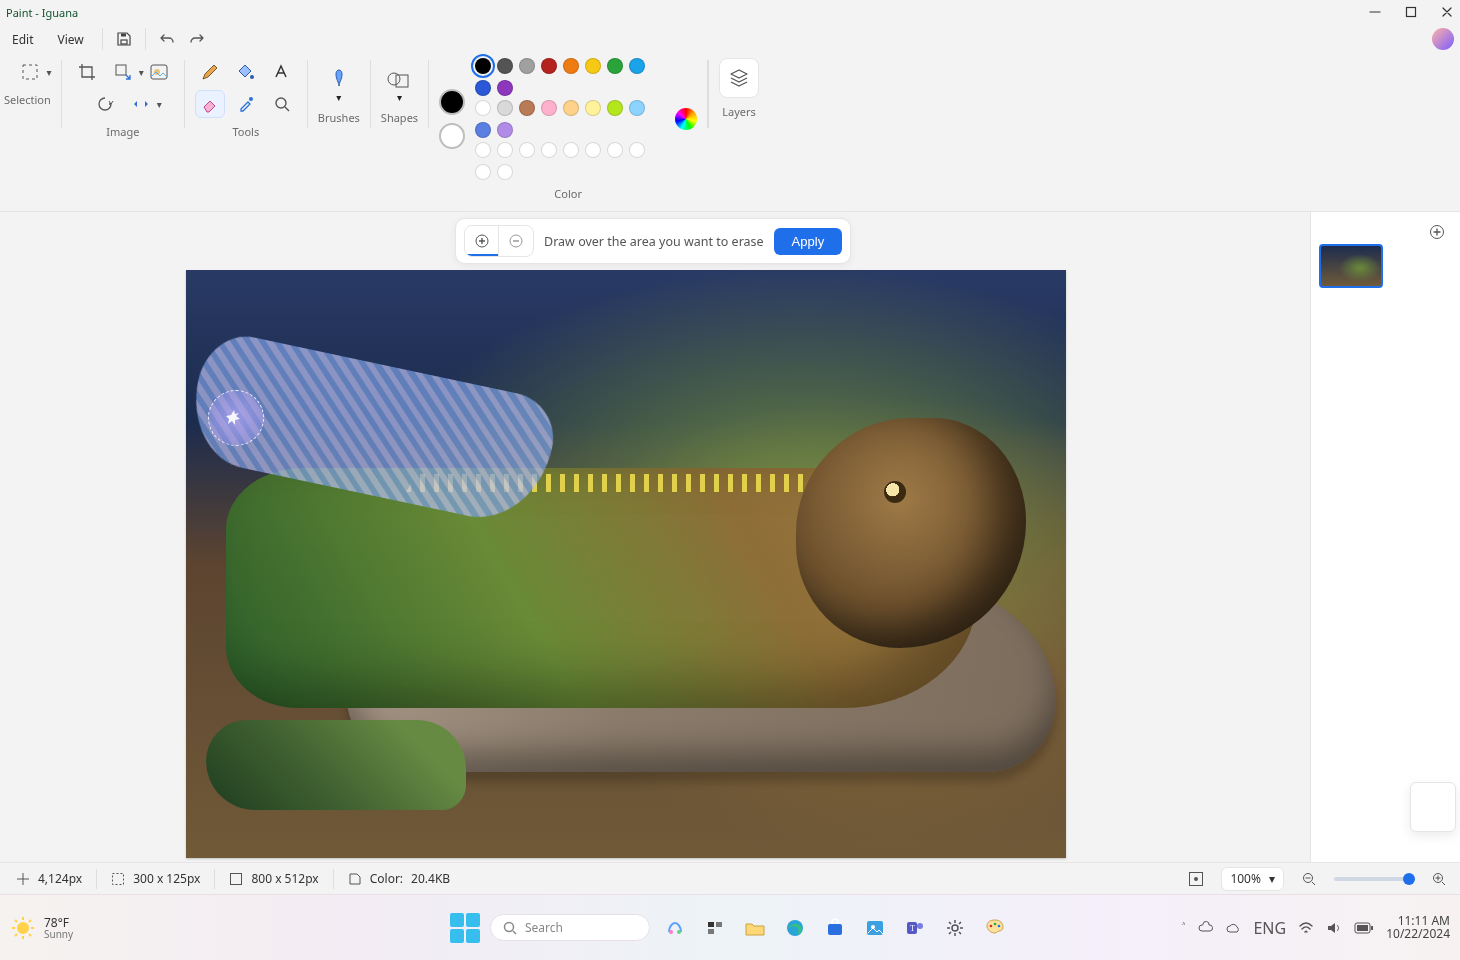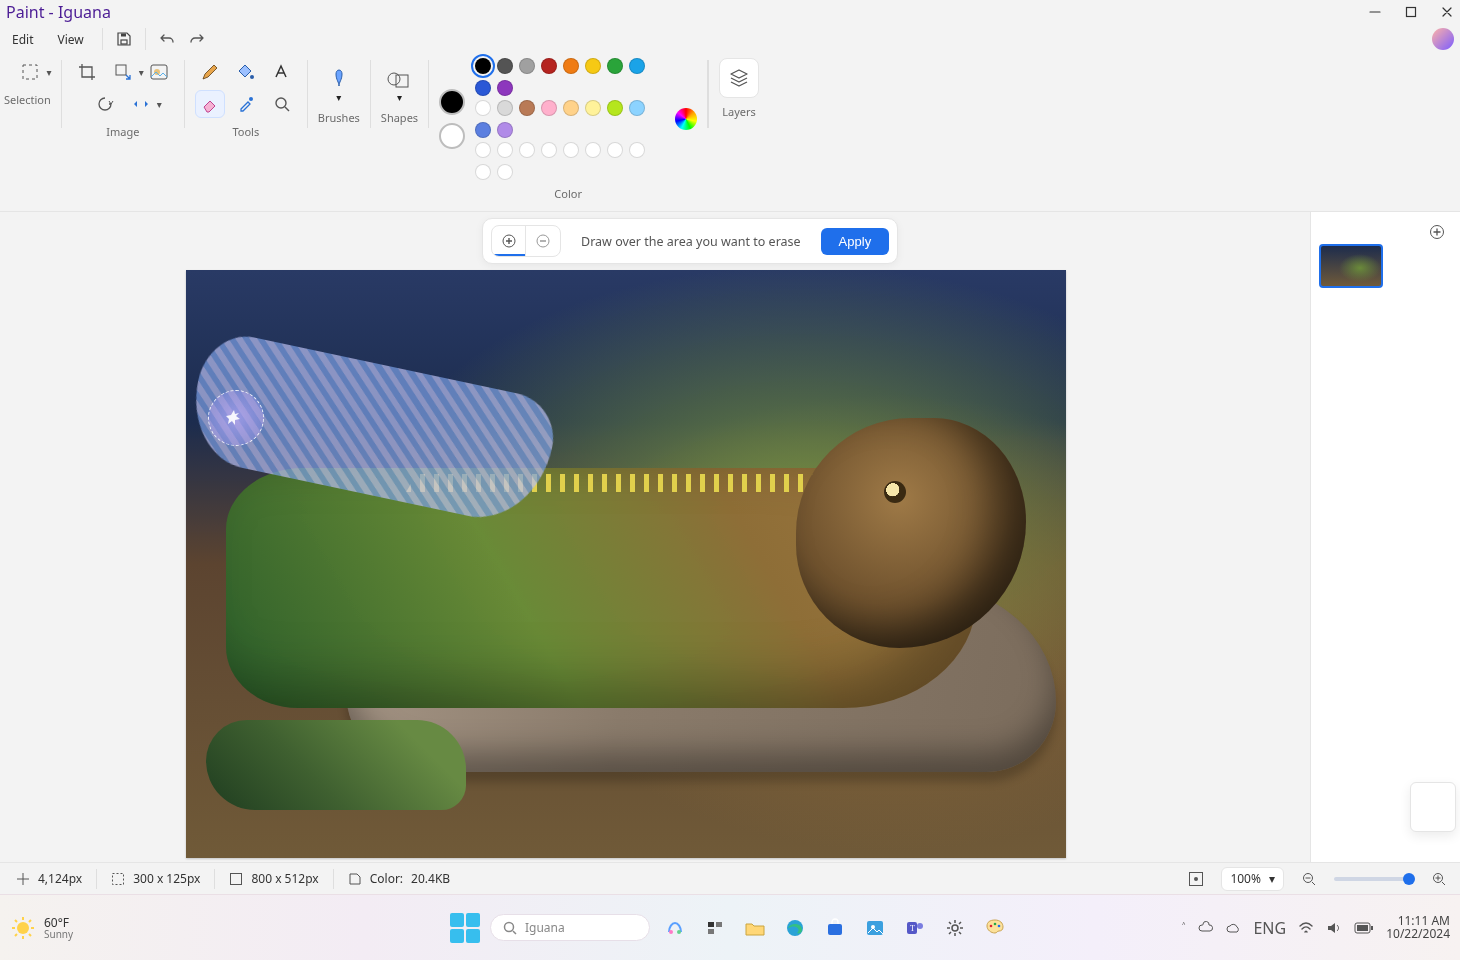--- a/index.html
+++ b/index.html
@@ -10,21 +10,21 @@
   *{box-sizing:border-box}
   html,body{height:100%;margin:0}
   body{
     width:1460px;height:960px;background:var(--bg);
     font-family:"Segoe UI",system-ui,Arial,sans-serif;font-size:12px;color:var(--text);
     position:relative;overflow:hidden;
   }
 
   
   .titlebar{display:flex;align-items:center;height:24px;padding:0 6px;background:var(--bg);}
-  .titlebar .title{color:#4c1d95;font-size:16px}
+  .titlebar .title{color:#14532d;font-size:11px}
   .titlebar .spacer{flex:1}
   .titlebar .sys{display:flex;gap:22px;align-items:center;color:#444}
   .sys-btn{width:14px;height:14px;display:flex;align-items:center;justify-content:center;border-radius:3px;cursor:pointer}
 
   
   .menurow{display:flex;align-items:center;height:30px;background:var(--bg);text-align:right;}
   .menu-item{padding:4px 12px;color:#333;border-radius:6px;cursor:pointer}
   .menu-sep{width:1px;height:22px;background:var(--sep);margin:0 6px}
   .icon-btn{width:30px;height:28px;border-radius:6px;display:flex;align-items:center;justify-content:center;cursor:pointer;position:relative}
   .avatar{width:22px;height:22px;border-radius:50%;background:linear-gradient(135deg,#ffb3a7,#7b5cff);margin-right:6px}
@@ -43,21 +43,21 @@
   .rowwrap{display:flex;gap:6px;flex-wrap:wrap;width:190px}
   .sw{width:16px;height:16px;border-radius:50%;border:1px solid rgba(0,0,0,.15)}
   .sw.cur{outline:2px solid #1f6feb;outline-offset:2px}
   .big-sw{width:26px;height:26px;border-radius:50%;border:2px solid #bdbdbd;background:#000}
   .big-sw.wh{background:#fff}
   .wheel{width:22px;height:22px;border-radius:50%;background:conic-gradient(red,orange,yellow,lime,cyan,blue,magenta,red)}
 
   
   .workspace{display:flex;height:680px}
   .canvas-host{flex:1;position:relative;background:var(--bg)}
-  .float-tool{position:absolute;left:482px;top:6px;display:flex;align-items:center;gap:20px;background:var(--panel-2);
+  .float-tool{position:absolute;left:455px;top:6px;display:flex;align-items:center;gap:10px;background:var(--panel-2);
               border:1px solid var(--border);border-radius:10px;padding:6px 8px;box-shadow:0 2px 8px rgba(0,0,0,.05)}
   .seg{display:flex;border:1px solid var(--border);border-radius:8px;overflow:hidden}
   .seg button{width:34px;height:30px;border:none;background:transparent;display:flex;align-items:center;justify-content:center;cursor:pointer}
   .seg button.active{outline:none;box-shadow:inset 0 -2px 0 var(--accent)}
   .seg button:not(:last-child){border-right:1px solid var(--border)}
   .hint{color:#555;font-size:12.5px}
   .apply{background:var(--accent);color:#fff;border:none;border-radius:6px;padding:6px 18px;font-size:13px;cursor:pointer}
 
   .canvas{
     position:absolute;left:186px;top:58px;width:880px;height:588px;overflow:hidden;
@@ -472,39 +472,39 @@
 </div>
 
 <div class="taskbar">
   <svg width="26" height="26" viewBox="0 0 26 26" style="margin-right:8px">
     <circle cx="13" cy="13" r="6" fill="#ffd24a"></circle>
       <g stroke="#ffd24a" stroke-width="2">
         <path d="M13 2v3M13 21v3M2 13h3M21 13h3M5 5l2 2M19 19l2 2M21 5l-2 2M5 21l2-2"></path>
       </g>
   </svg>
   <div class="weather">
-    <span>60°F</span>
+    <span>78°F</span>
     <small>Sunny</small>
   </div>
 
   <div class="center">
     <div class="tb-btn">
       <div class="start">
           <div style="background:#37beee"></div>
           <div style="background:#37beee"></div>
           <div style="background:#37beee"></div>
           <div style="background:#37beee"></div>
         </div>
     </div>
     <div class="search">
       <svg width="14" height="14" viewBox="0 0 14 14">
           <circle cx="6" cy="6" r="4.5" fill="none" stroke="#888" stroke-width="1.5"></circle>
           <path d="M10 10l3 3" stroke="#888" stroke-width="1.5"></path>
         </svg>
-      <span>Iguana</span>
+      <span>Search</span>
     </div>
     <div class="tb-btn">
         <svg width="20" height="20" viewBox="0 0 20 20">
           <path d="M4 14c0-5 3-9 6-9s6 4 6 9" fill="none" stroke="#5aa0ff" stroke-width="2"></path>
           <circle cx="6" cy="14" r="2" fill="#ff7ac7"></circle>
           <circle cx="14" cy="14" r="2" fill="#62d28d"></circle>
         </svg>
       </div>
     <div class="tb-btn">
         <svg width="18" height="18" viewBox="0 0 18 18">

